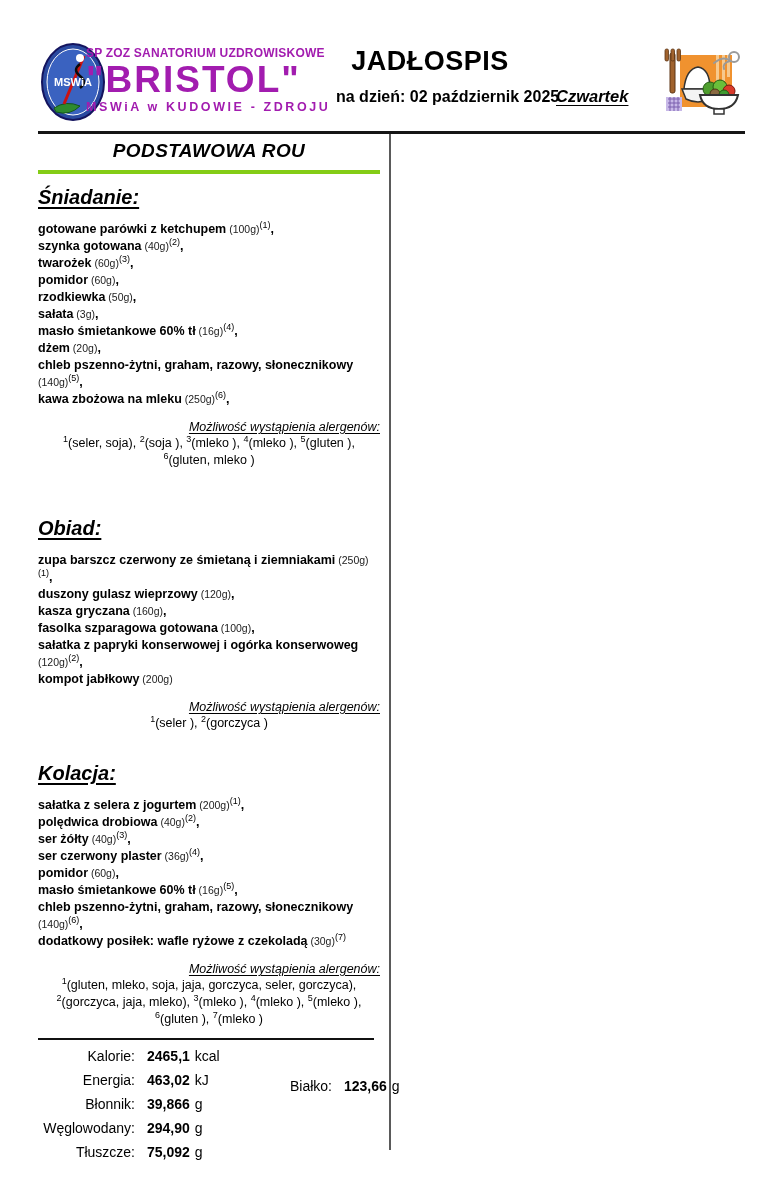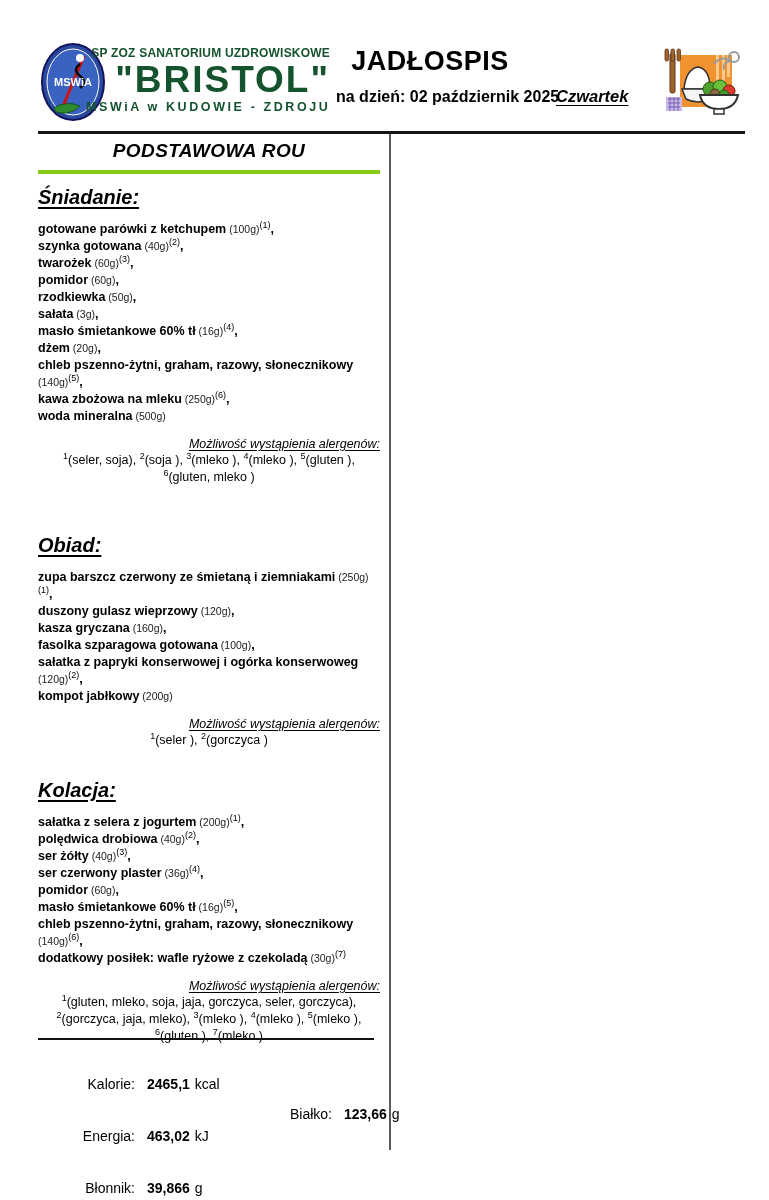--- a/index.html
+++ b/index.html
@@ -10,21 +10,21 @@
     color: #000;
     position: relative;
     overflow: hidden;
   }
   .page { position: absolute; inset: 0; background: #fff; }
 
   
   .logo-badge { position: absolute; left: 40px; top: 42px; width: 66px; height: 80px; }
   .org-text {
     position: absolute; left: 86px; top: 46px; width: 244px;
-    text-align: right; color: #14532d;
+    text-align: left; color: #a21caf;
   }
   .org-line1 { font-size: 12px; font-weight: bold; letter-spacing: 0.2px; white-space: nowrap; }
   .org-name  { font-size: 37px; font-weight: bold; letter-spacing: 2px; line-height: 40px; white-space: nowrap; }
   .org-line2 { font-size: 12.5px; font-weight: bold; letter-spacing: 2.6px; white-space: nowrap; }
 
   .page-title {
     position: absolute; left: 330px; top: 46px; width: 200px;
     text-align: center; font-size: 27px; font-weight: bold; letter-spacing: 0.5px;
   }
   .date-line {
@@ -74,21 +74,21 @@
     font-size: 12.5px; line-height: 17px;
   }
   .allergy-list sup { font-size: 9px; line-height: 0; }
 
   
   .nutrition {
     position: absolute; left: 38px; top: 1038px; width: 336px;
     border-top: 2px solid #111; padding-top: 8px;
   }
   .nut-row { display: flex; align-items: baseline; margin-bottom: 8px; font-size: 14px; }
-  .nut-label { width: 97px; text-align: right; margin-top: 28px; }
+  .nut-label { width: 97px; text-align: right; }
   .nut-value { margin-left: 12px; font-weight: bold; }
   .nut-unit { margin-left: 5px; }
   .nut-right { position: absolute; left: 212px; top: 38px; margin-bottom: 0; }
   .nut-right .nut-label { width: 82px; }
 </style>
 </head>
 <body>
 
 <div class="page">
 
@@ -154,21 +154,20 @@
             <div class="item"><span class="item-name">gotowane parówki z ketchupem</span><span class="item-qty"> (100g)</span><sup class="item-ref">(1)</sup><span class="item-sep">,</span></div>
             <div class="item"><span class="item-name">szynka gotowana</span><span class="item-qty"> (40g)</span><sup class="item-ref">(2)</sup><span class="item-sep">,</span></div>
             <div class="item"><span class="item-name">twarożek</span><span class="item-qty"> (60g)</span><sup class="item-ref">(3)</sup><span class="item-sep">,</span></div>
             <div class="item"><span class="item-name">pomidor</span><span class="item-qty"> (60g)</span><span class="item-sep">,</span></div>
             <div class="item"><span class="item-name">rzodkiewka</span><span class="item-qty"> (50g)</span><span class="item-sep">,</span></div>
             <div class="item"><span class="item-name">sałata</span><span class="item-qty"> (3g)</span><span class="item-sep">,</span></div>
             <div class="item"><span class="item-name">masło śmietankowe 60% tł</span><span class="item-qty"> (16g)</span><sup class="item-ref">(4)</sup><span class="item-sep">,</span></div>
             <div class="item"><span class="item-name">dżem</span><span class="item-qty"> (20g)</span><span class="item-sep">,</span></div>
             <div class="item"><span class="item-name">chleb pszenno-żytni, graham, razowy, słonecznikowy</span><span class="item-qty"> (140g)</span><sup class="item-ref">(5)</sup><span class="item-sep">,</span></div>
             <div class="item"><span class="item-name">kawa zbożowa na mleku</span><span class="item-qty"> (250g)</span><sup class="item-ref">(6)</sup><span class="item-sep">,</span></div>
-            <div class="item"><span class="item-name">woda mineralna</span><span class="item-qty"> (500g)</span></div>
           </div><div class="allergy-note">Możliwość wystąpienia alergenów:</div><div class="allergy-list"><sup>1</sup><span>(seler, soja), </span><sup>2</sup><span>(soja ), </span><sup>3</sup><span>(mleko ), </span><sup>4</sup><span>(mleko ), </span><sup>5</sup><span>(gluten  ), </span><sup>6</sup><span>(gluten, mleko )</span></div></section>
         <section class="meal"><div class="meal-title">Obiad:</div><div class="items">
             <div class="item"><span class="item-name">zupa barszcz czerwony ze śmietaną i ziemniakami</span><span class="item-qty"> (250g)</span><sup class="item-ref">(1)</sup><span class="item-sep">,</span></div>
             <div class="item"><span class="item-name">duszony gulasz wieprzowy</span><span class="item-qty"> (120g)</span><span class="item-sep">,</span></div>
             <div class="item"><span class="item-name">kasza gryczana</span><span class="item-qty"> (160g)</span><span class="item-sep">,</span></div>
             <div class="item"><span class="item-name">fasolka szparagowa gotowana</span><span class="item-qty"> (100g)</span><span class="item-sep">,</span></div>
             <div class="item"><span class="item-name">sałatka z papryki konserwowej i ogórka konserwoweg</span><span class="item-qty"> (120g)</span><sup class="item-ref">(2)</sup><span class="item-sep">,</span></div>
             <div class="item"><span class="item-name">kompot jabłkowy</span><span class="item-qty"> (200g)</span></div>
           </div><div class="allergy-note">Możliwość wystąpienia alergenów:</div><div class="allergy-list"><sup>1</sup><span>(seler ), </span><sup>2</sup><span>(gorczyca )</span></div></section>
         <section class="meal"><div class="meal-title">Kolacja:</div><div class="items">

